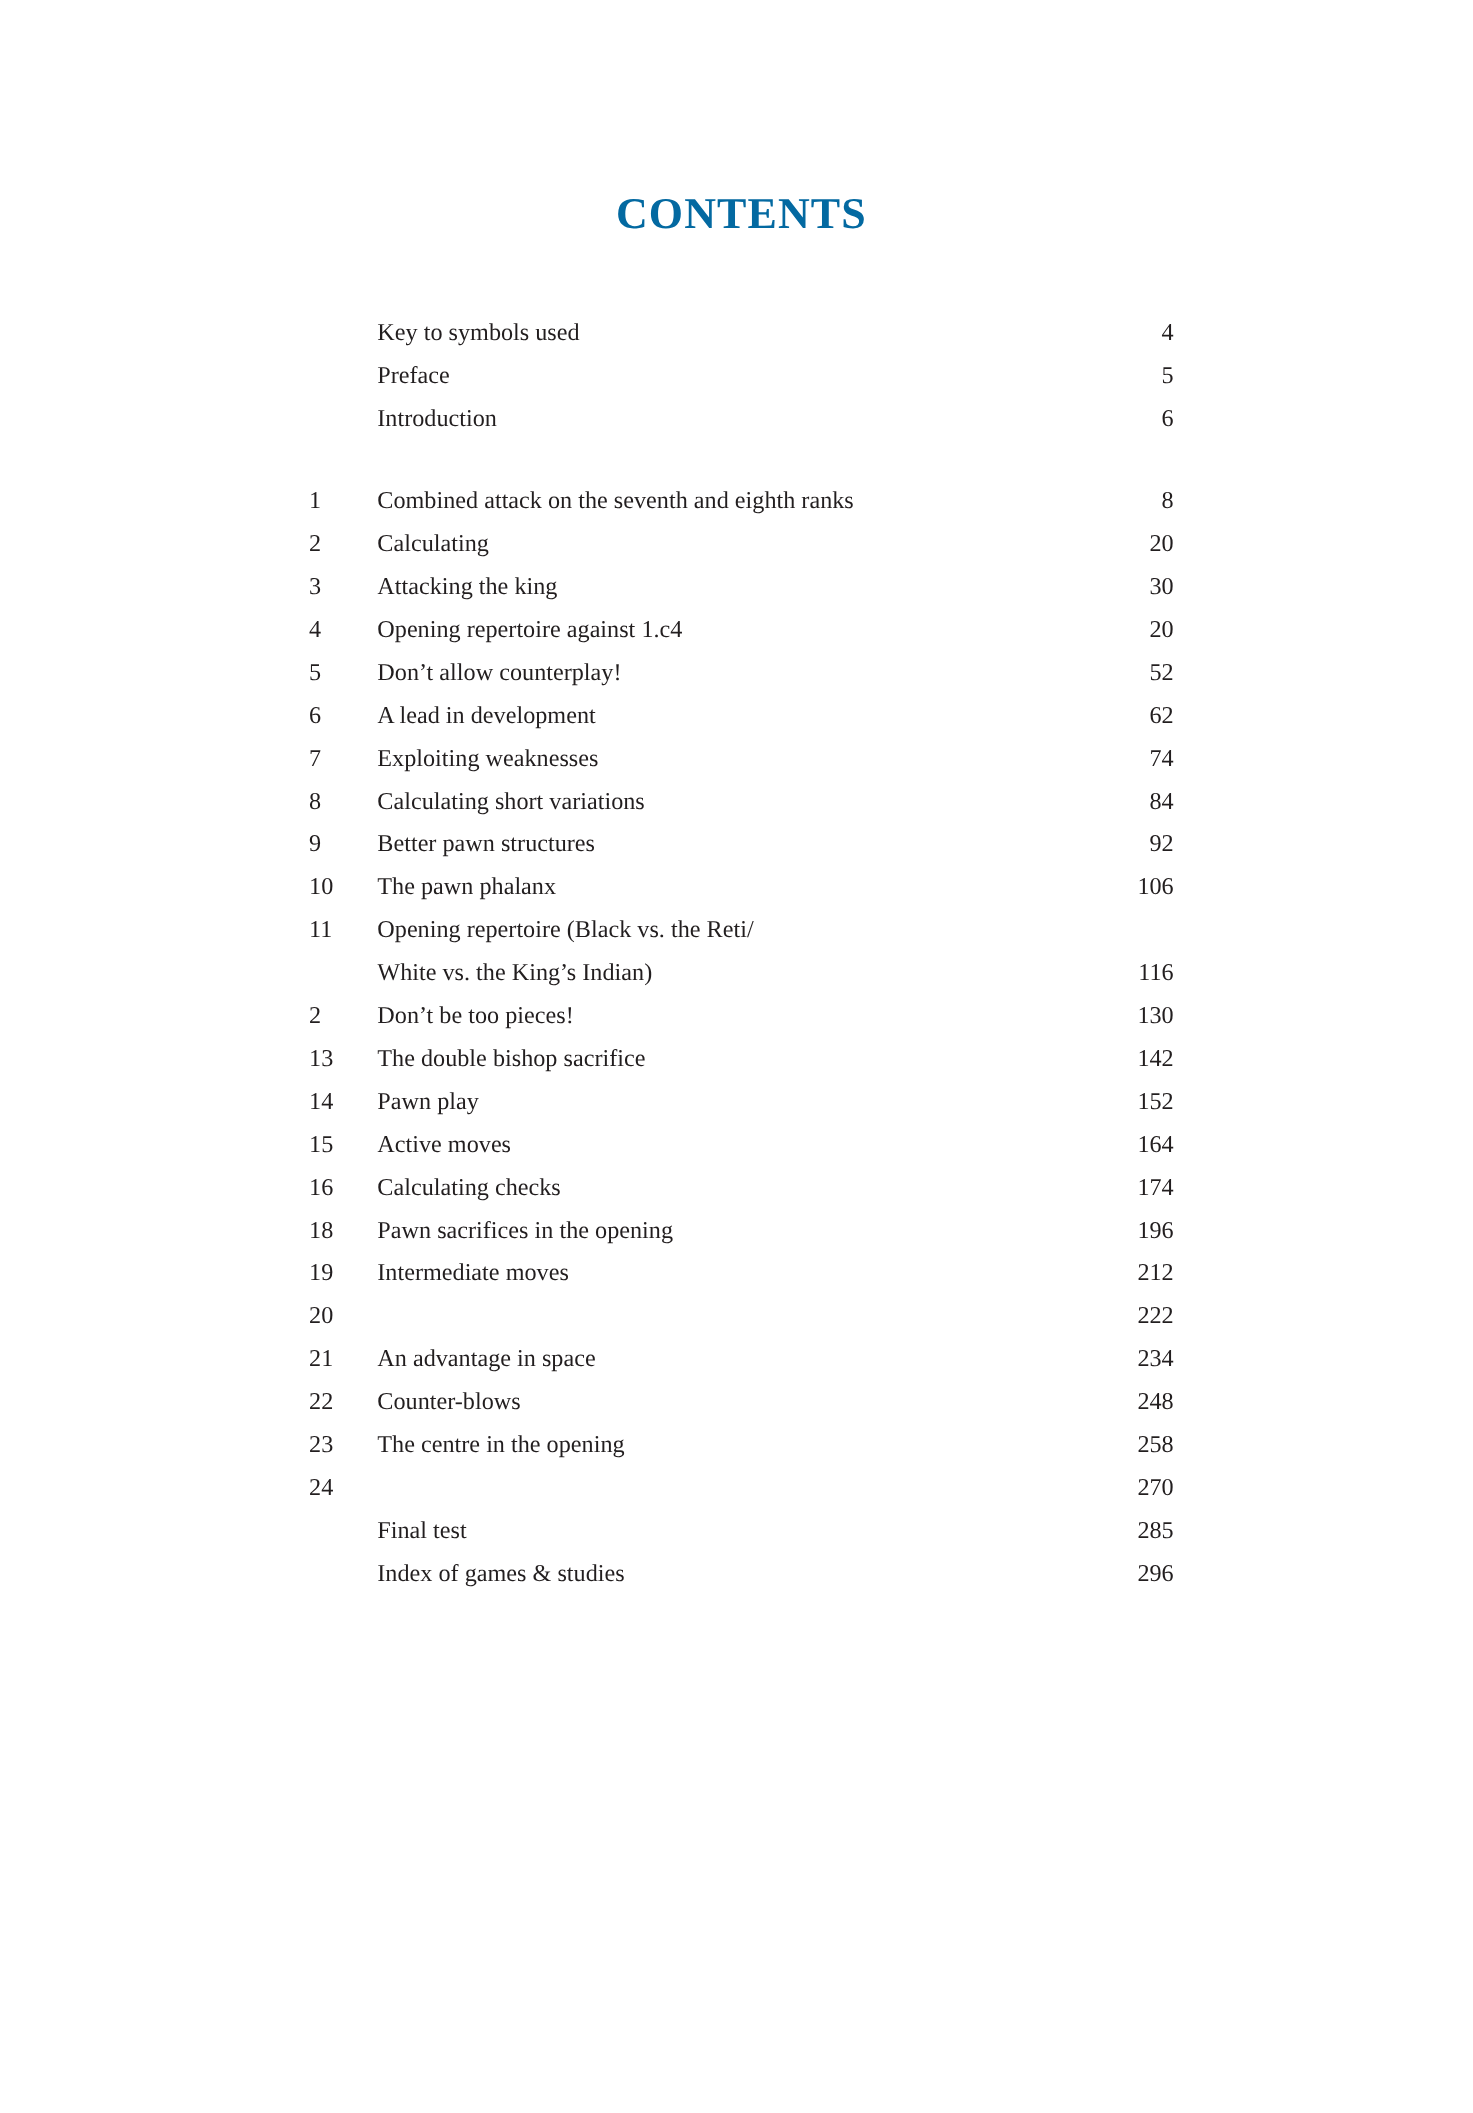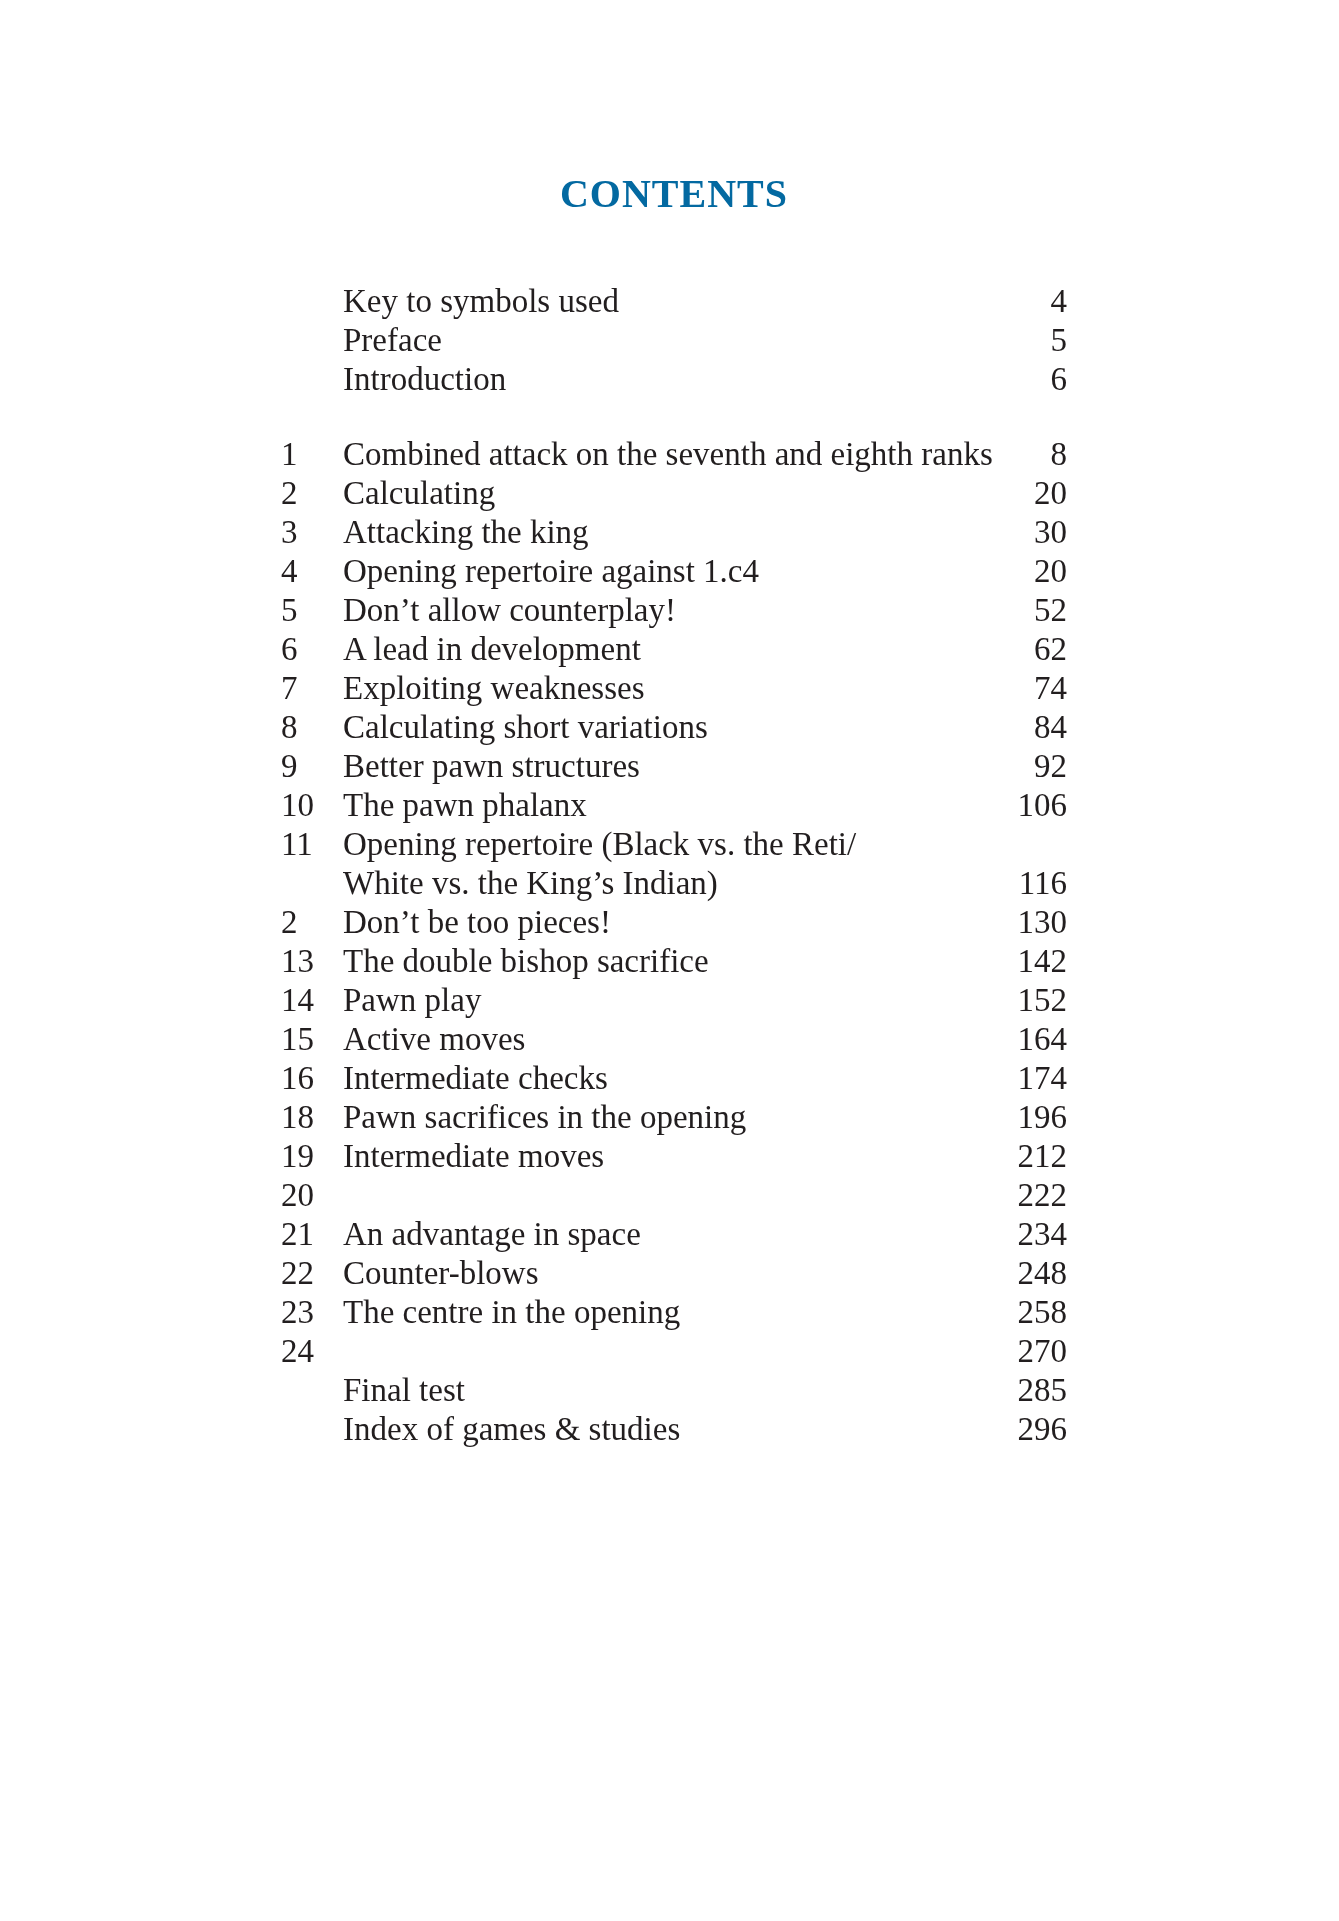--- a/index.html
+++ b/index.html
@@ -26,21 +26,21 @@
     font-size: 40px;
     font-weight: 700;
     letter-spacing: 1px;
     color: #0369a1;
   }
   .toc {
     position: absolute;
     left: 281px;
     top: 282px;
     width: 786px;
-    font-size: 33px;
+    font-size: 22px;
     line-height: 39px;
   }
   .section.chapters {
     margin-top: 36px;
   }
   .row {
     display: flex;
     align-items: baseline;
   }
   .num {
@@ -176,21 +176,21 @@
   </div>
 
   <div class="row">
     <span class="num">15</span>
     <span class="name">Active moves</span>
     <span class="pg">164</span>
   </div>
 
   <div class="row">
     <span class="num">16</span>
-    <span class="name">Intermediate checks</span>
+    <span class="name">Calculating checks</span>
     <span class="pg">174</span>
   </div>
 
 
   <div class="row">
     <span class="num">18</span>
     <span class="name">Pawn sacrifices in the opening</span>
     <span class="pg">196</span>
   </div>
 

